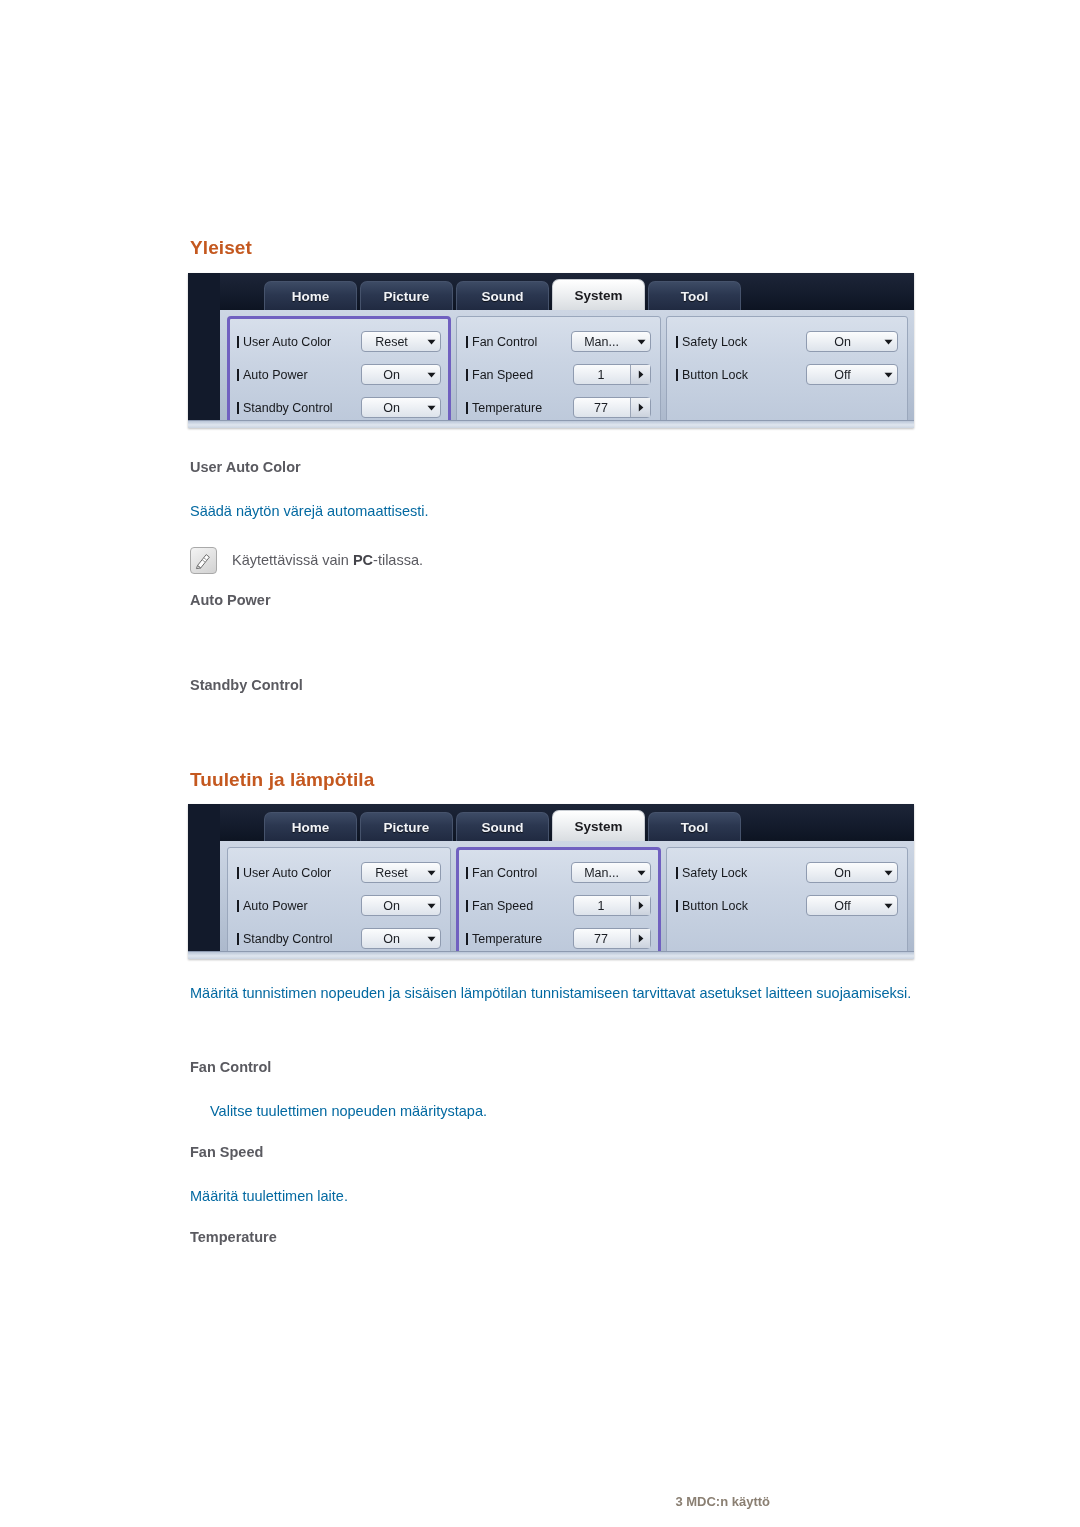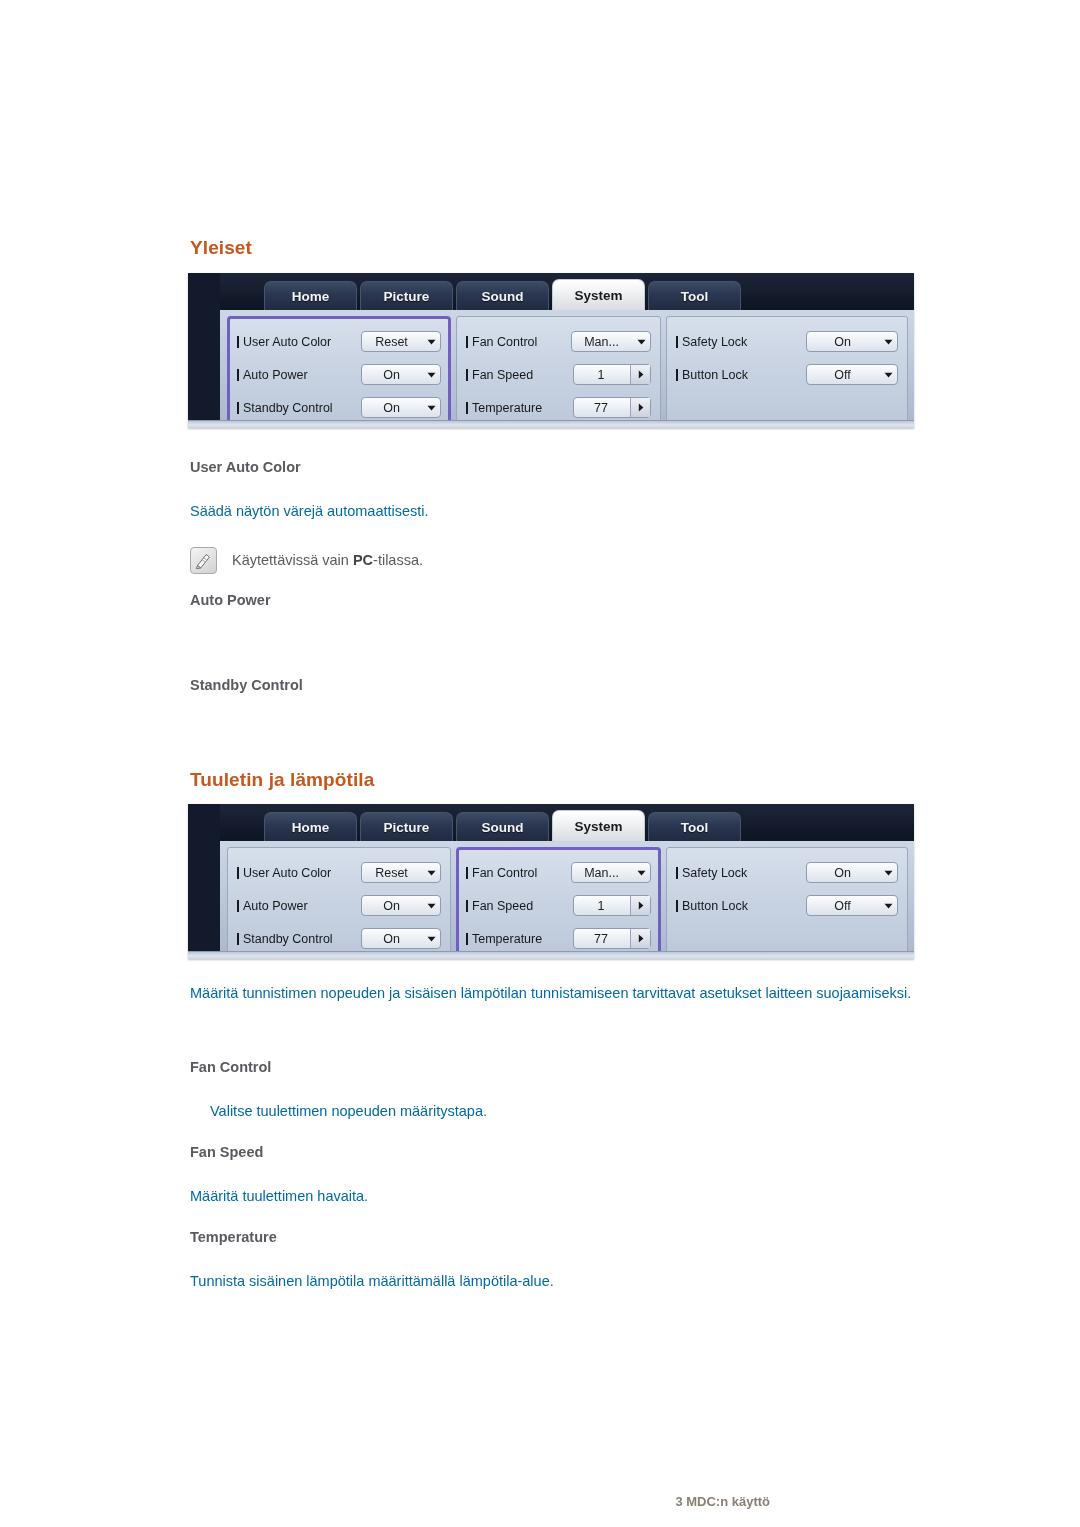--- a/index.html
+++ b/index.html
@@ -571,20 +571,19 @@
     </div>
     <div class="mdc-foot"></div>
   </div>
 
   <p class="body-text wrapped" style="top:963px;">Määritä tunnistimen nopeuden ja sisäisen lämpötilan tunnistamiseen tarvittavat asetukset laitteen suojaamiseksi.</p>
 
   <h3 class="sub-heading" style="top:1044px;">Fan Control</h3>
   <p class="body-text" style="top:1081px;margin-left:20px;">Valitse tuulettimen nopeuden määritystapa.</p>
 
   <h3 class="sub-heading" style="top:1129px;">Fan Speed</h3>
-  <p class="body-text" style="top:1166px;">Määritä tuulettimen havaita.</p>
+  <p class="body-text" style="top:1166px;">Määritä tuulettimen laite.</p>
 
   <h3 class="sub-heading" style="top:1214px;">Temperature</h3>
-  <p class="body-text" style="top:1251px;">Tunnista sisäinen lämpötila määrittämällä lämpötila-alue.</p>
 
   <div class="page-footer">3 MDC:n käyttö</div>
 
 </div>
 
 </body></html>

